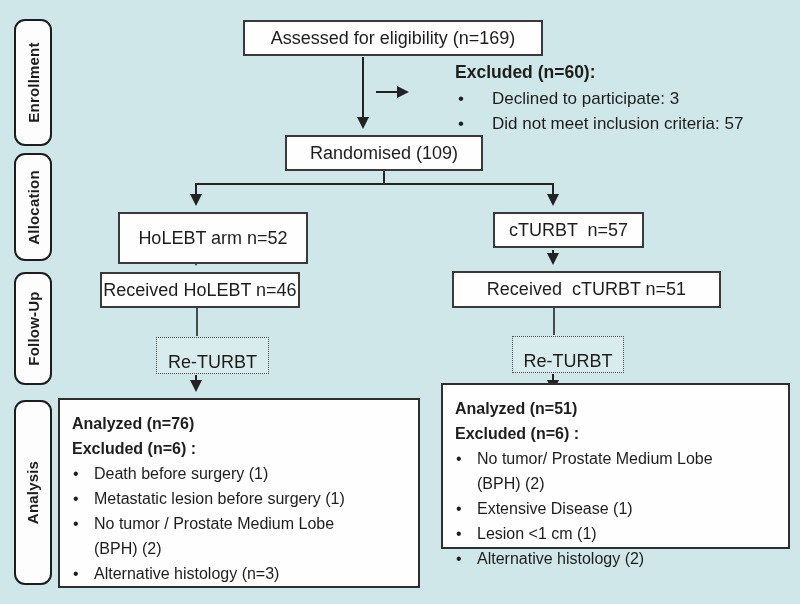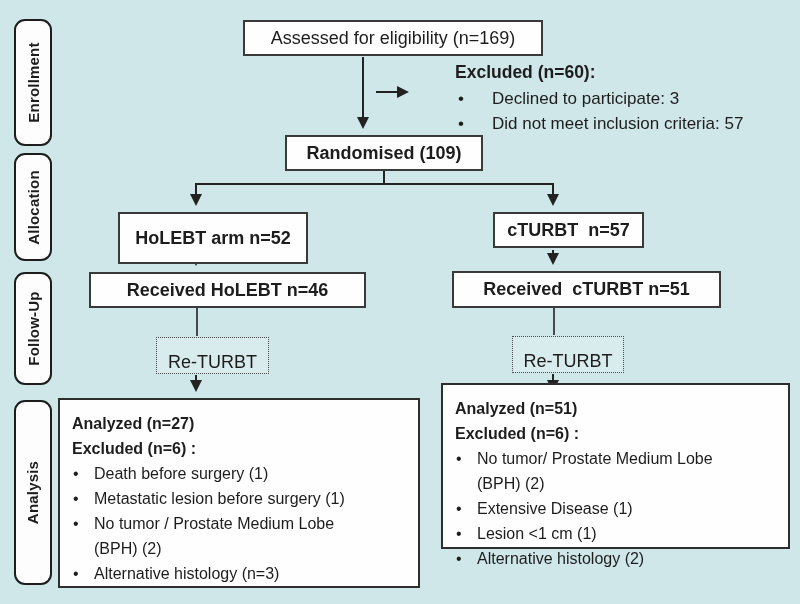--- a/index.html
+++ b/index.html
@@ -12,21 +12,21 @@
 
   .stage { position:absolute; left:14px; width:38px; background:#fdfdfd;
            border:2px solid #1d1d1d; border-radius:11px; z-index:2;
            display:flex; align-items:center; justify-content:center; }
   .stage span { transform:rotate(-90deg); white-space:nowrap;
                 font-weight:bold; font-size:15px; letter-spacing:0.2px; }
 
   .box { position:absolute; background:#fefefe; border:2px solid #3a3a3a; z-index:2;
          display:flex; align-items:center; justify-content:center; text-align:center; }
   .box span { white-space:pre; font-size:18px; }
-  .box.bold span { font-weight:bold; }
+  .box.bold span { font-weight:normal; }
 
   .dotted { position:absolute; background:rgba(255,255,255,0.22);
             border:1.5px dotted #4a4a4a; z-index:2;
             display:flex; align-items:flex-end; justify-content:center; }
   .dotted span { font-size:18px; }
 
   .note { position:absolute; z-index:2; }
   .note .title { font-weight:bold; font-size:17.5px; margin-left:7px; margin-bottom:3px; }
   .note ul { list-style:none; }
   .note li { position:relative; padding-left:44px; font-size:17px; line-height:25px; }
@@ -95,36 +95,36 @@
     <span>Randomised (109)</span>
   </div>
 
   <div class="box bold" style="left:118px;top:212px;width:190px;height:52px;">
     <span>HoLEBT arm n=52</span>
   </div>
   <div class="box bold" style="left:493px;top:212px;width:151px;height:36px;">
     <span>cTURBT  n=57</span>
   </div>
 
-  <div class="box bold" style="left:89px;top:272px;width:277px;height:36px;">
+  <div class="box bold" style="left:100px;top:272px;width:200px;height:36px;">
     <span>Received HoLEBT n=46</span>
   </div>
   <div class="box bold" style="left:452px;top:271px;width:269px;height:37px;">
     <span>Received  cTURBT n=51</span>
   </div>
 
   <div class="dotted" style="left:156px;top:337px;width:113px;height:37px;">
     <span>Re-TURBT</span>
   </div>
   <div class="dotted" style="left:512px;top:336px;width:112px;height:37px;">
     <span>Re-TURBT</span>
   </div>
 
   <div class="analysis" style="left:58px;top:398px;width:362px;height:190px;">
-    <div class="hline">Analyzed (n=27)</div>
+    <div class="hline">Analyzed (n=76)</div>
     <div class="hline">Excluded  (n=6) :</div>
     <ul>
       <li>Death before surgery (1)</li>
       <li>Metastatic lesion before surgery (1)</li>
       <li>No tumor / Prostate Medium Lobe
 (BPH) (2)</li>
       <li>Alternative histology (n=3)</li>
     </ul>
   </div>
 

